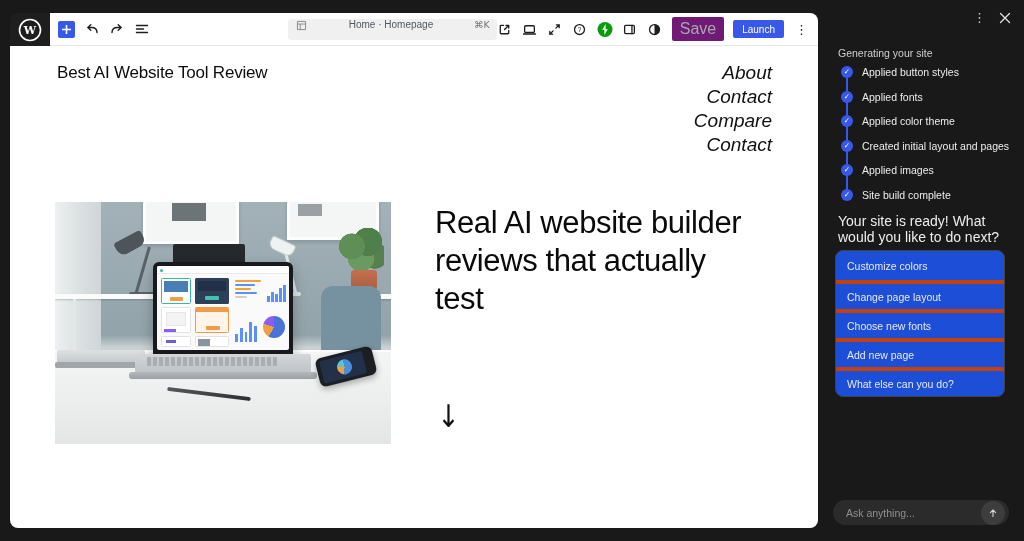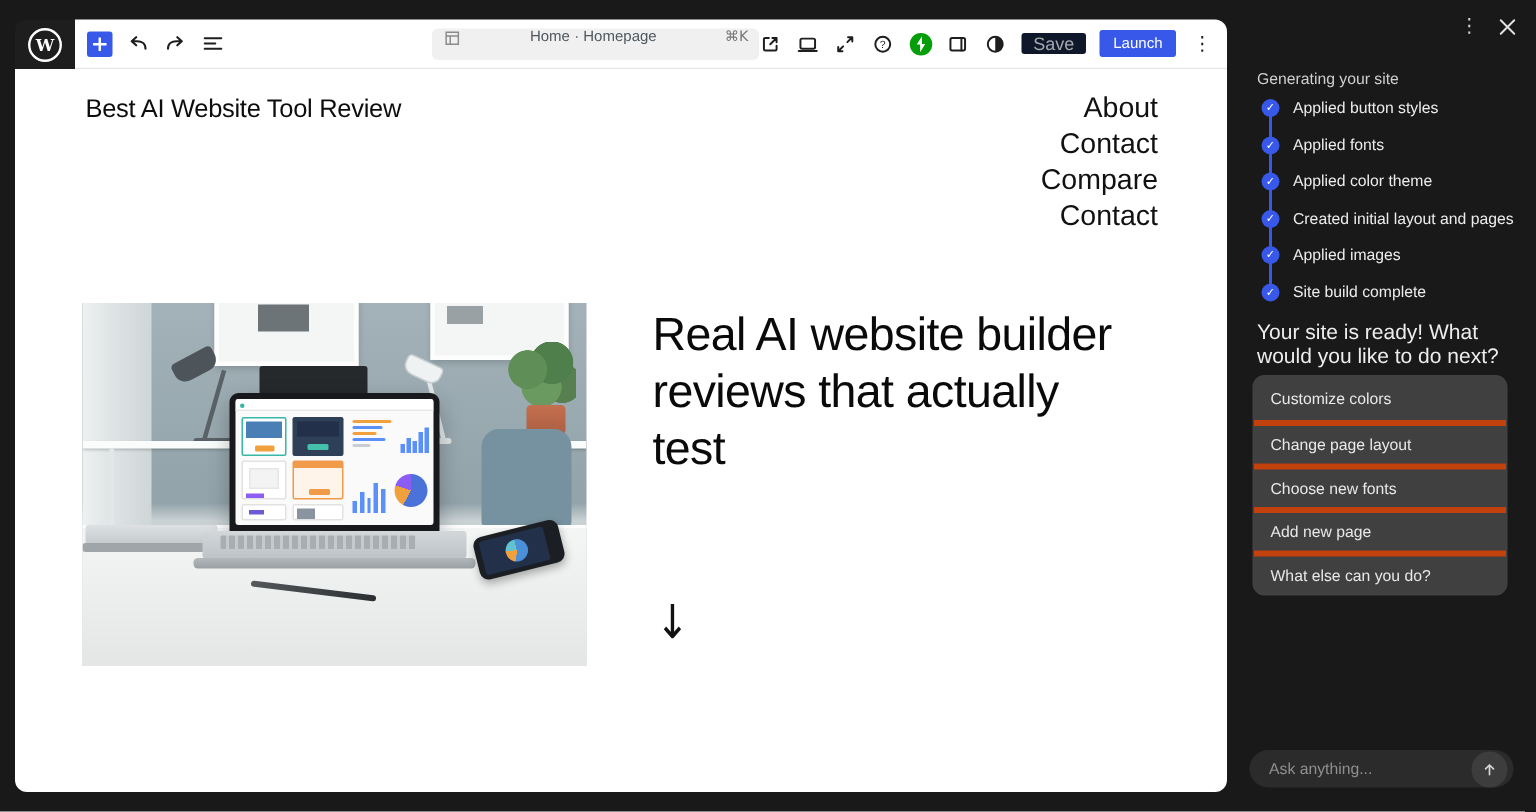--- a/index.html
+++ b/index.html
@@ -11,28 +11,28 @@
   
   .wp-box { position:absolute; left:10px; top:13px; width:40px; height:33px; background:#1e1e1e; border-top-left-radius:8px; display:flex; align-items:center; justify-content:center; cursor:pointer; }
   .toolbar { position:absolute; left:50px; top:13px; width:768px; height:33px; background:#fff; border-top-right-radius:8px; border-bottom:1px solid #e6e6e6; display:flex; align-items:center; padding:0 8px; }
   .tb-left { display:flex; align-items:center; gap:9px; }
   .plus-btn { width:17px; height:17px; background:#3858e9; border-radius:2px; display:flex; align-items:center; justify-content:center; cursor:pointer; }
   .tb-icon { width:16px; height:16px; display:flex; align-items:center; justify-content:center; cursor:pointer; }
   .doc-pill { margin-left:138px; width:258px; height:21px; background:#f0f0f0; border-radius:4px; display:flex; align-items:flex-start; padding:0 7px; cursor:pointer; }
   .doc-pill .pill-title { flex:1; text-align:center; font-size:10px; color:#50575e; }
   .doc-pill .pill-kbd { font-size:9.5px; color:#757575; font-family:"DejaVu Sans", sans-serif; }
   .tb-right { margin-left:auto; display:flex; align-items:center; gap:9px; }
-  .save-btn { height:14px; padding:0 8px; background:#0f172a; color:#a5a9ad; font-size:12px; border:none; border-radius:2px; display:flex; align-items:center; cursor:default; }
+  .save-btn { height:24px; padding:0 8px; background:#701a75; color:#a5a9ad; font-size:16px; border:none; border-radius:2px; display:flex; align-items:center; cursor:default; }
   .launch-btn { height:18px; padding:0 9px; background:#3858e9; color:#fff; font-size:10px; border:none; border-radius:2px; display:flex; align-items:center; cursor:pointer; }
   .kebab { color:#1e1e1e; font-size:13px; font-family:"DejaVu Sans", sans-serif; cursor:pointer; padding:0 2px; }
 
   
   .canvas { position:absolute; left:10px; top:46px; width:808px; height:482px; background:#fff; border-bottom-left-radius:8px; border-bottom-right-radius:8px; overflow:hidden; }
   .site-title { position:absolute; left:47px; top:17px; font-size:17px; font-weight:500; letter-spacing:-0.2px; color:#0d0d0d; cursor:pointer; }
-  .site-nav { position:absolute; right:46px; top:15px; text-align:right; }
+  .site-nav { position:absolute; right:46px; top:15px; text-align:right;font-style:italic; }
   .site-nav a { display:block; font-size:19px; line-height:24px; color:#111; text-decoration:none; cursor:pointer; }
   .hero-heading { position:absolute; left:425px; top:158px; width:318px; font-size:31px; line-height:38px; font-weight:500; letter-spacing:-0.4px; color:#0a0a0a; cursor:pointer; }
   .scroll-arrow { position:absolute; left:427px; top:352px; font-family:"DejaVu Sans", sans-serif; font-size:27px; color:#111; transform:scaleY(1.15); transform-origin:top; cursor:pointer; }
 
   
   .hero-img { position:absolute; left:45px; top:156px; width:336px; height:242px; overflow:hidden; background:linear-gradient(180deg,#a3b2b8 0%, #92a3aa 55%, #c9d1d3 60%); cursor:pointer; }
   .hi { position:absolute; }
   .curtain { left:0; top:0; width:46px; height:192px; background:linear-gradient(90deg,#eef1f1 0%,#dfe4e5 40%,#cfd6d8 100%); }
   .frame1 { left:88px; top:-8px; width:96px; height:50px; background:#f4f6f6; border:3px solid #fdfdfd; box-shadow:0 2px 4px rgba(0,0,0,.15); }
   .frame1 .art { position:absolute; left:26px; top:6px; width:34px; height:18px; background:#6d7478; }
@@ -99,21 +99,21 @@
   .sb-kebab { color:#cfcfcf; font-size:13px; font-family:"DejaVu Sans", sans-serif; cursor:pointer; }
   .sb-close { cursor:pointer; }
   .sb-status { position:absolute; left:20px; top:47px; font-size:10.5px; color:#cfcfcf; }
   .steps { position:absolute; left:23px; top:60px; }
   .steps-line { position:absolute; left:5.2px; top:12px; width:1.6px; height:123px; background:#3858e9; }
   .step { position:relative; display:flex; align-items:center; gap:9px; height:24.5px; }
   .step-check { width:12px; height:12px; border-radius:50%; background:#3858e9; color:#fff; font-size:7.5px; line-height:12px; text-align:center; flex:0 0 12px; }
   .step-check::after { content:"\2713"; }
   .step-label { font-size:10.5px; color:#ececec; }
   .ready-msg { position:absolute; left:20px; top:213px; width:182px; font-size:14px; line-height:16px; color:#ededed; }
-  .actions { position:absolute; left:17px; top:250px; width:170px; border:1px solid #424242; border-radius:8px; background:#404040; overflow:hidden; }
+  .actions { position:absolute; left:17px; top:250px; width:170px; border:1px solid #424242; border-radius:8px; background:#1d4ed8; overflow:hidden; }
   .action-row { height:29px; display:flex; align-items:center; padding:0 11px; font-size:10.5px; color:#e8e8e8; cursor:pointer; }
   .action-row + .action-row { border-top:4px solid #c2410c; }
   .ask-bar { position:absolute; left:15px; top:500px; width:176px; height:25px; background:#2b2b2b; border-radius:16px; display:flex; align-items:center; padding:0 4px 0 13px; }
   .ask-input { flex:1; background:transparent; border:none; outline:none; color:#ddd; font-size:10.5px; font-family:"Liberation Sans", sans-serif; min-width:0; }
   .ask-input::placeholder { color:#8f8f8f; }
   .send-btn { width:24px; height:24px; border-radius:50%; background:#3d3d3d; border:none; display:flex; align-items:center; justify-content:center; cursor:pointer; flex:0 0 24px; }
 </style>
 </head>
 <body>
 

